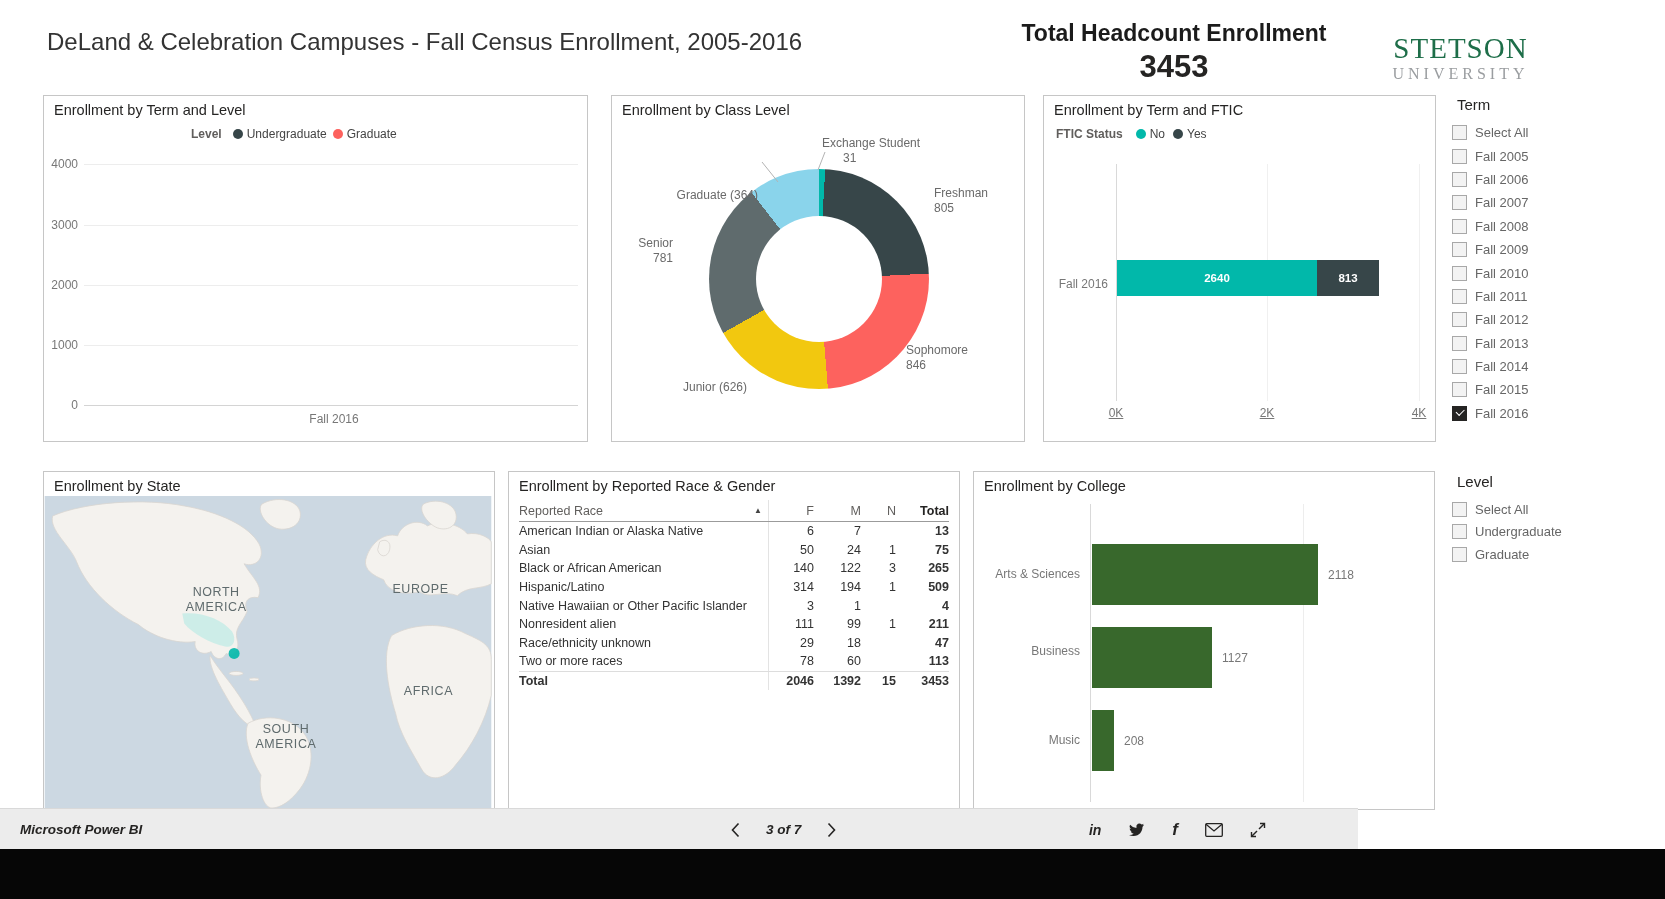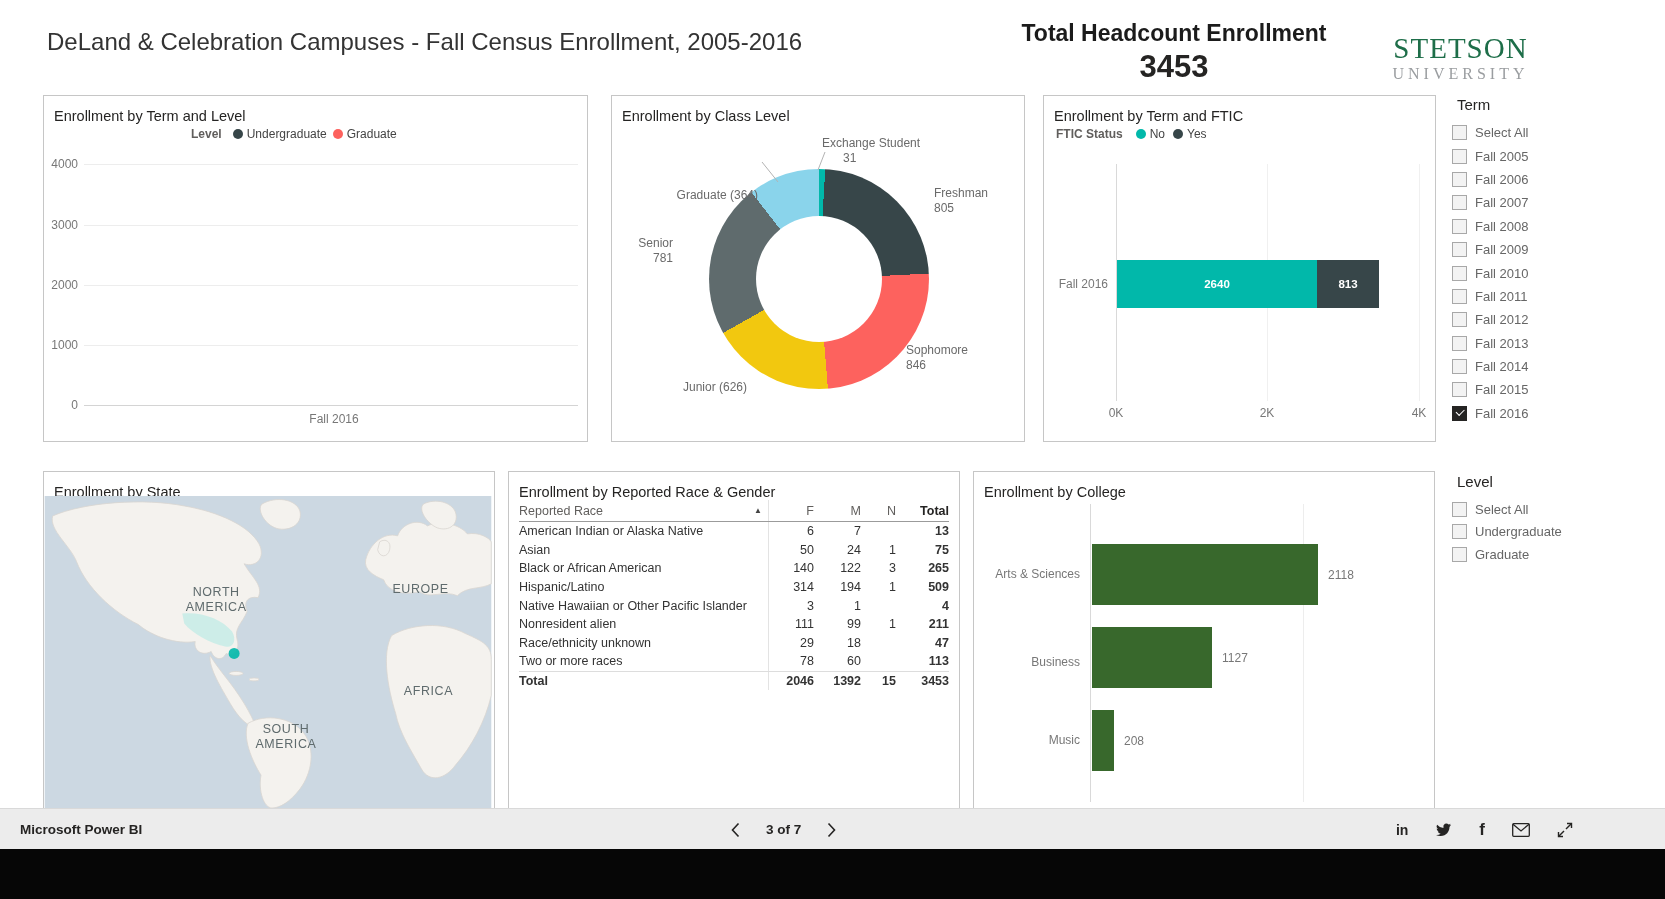--- a/index.html
+++ b/index.html
@@ -16,21 +16,21 @@
   .logo-2{font-size:16px;color:#9a9da0;letter-spacing:4px;line-height:1;margin-top:3px;}
 
   
   .panel{position:absolute;background:#fff;border:1px solid #c6c6c6;}
   #p-term{left:43px;top:95px;width:543px;height:345px;}
   #p-class{left:611px;top:95px;width:412px;height:345px;}
   #p-ftic{left:1043px;top:95px;width:391px;height:345px;}
   #p-map{left:43px;top:471px;width:450px;height:337px;}
   #p-table{left:508px;top:471px;width:450px;height:337px;}
   #p-college{left:973px;top:471px;width:460px;height:337px;}
-  .panel-title{position:absolute;left:10px;top:12px;font-size:14.5px;color:#252423;white-space:nowrap;}
+  .panel-title{position:absolute;left:10px;top:6px;font-size:14.5px;color:#252423;white-space:nowrap;}
 
   
   .tl-legend{position:absolute;left:147px;top:31px;display:flex;align-items:center;gap:6px;font-size:12px;color:#444;}
   .legend-title{font-weight:700;color:#605e5c;margin-right:5px;}
   .legend-item{display:flex;align-items:center;gap:4px;}
   .dot{width:10px;height:10px;border-radius:50%;display:inline-block;}
   .ytick{position:absolute;left:4px;width:30px;text-align:right;font-size:12px;color:#777;height:14px;line-height:14px;}
   .gridline{position:absolute;left:40px;right:9px;height:1px;background:#ededed;}
   .gridline.zero{background:#d4d4d4;}
   .col-stack{position:absolute;left:240px;width:100px;bottom:36px;}
@@ -48,24 +48,24 @@
   #co-exch .val{margin-left:21px;}
   #co-fresh{left:322px;top:78px;margin-top:12px;}
   #co-soph{left:294px;top:247px;}
   #co-junior{left:37px;top:284px;width:98px;text-align:right;}
   #co-senior{left:0;top:140px;width:61px;text-align:right;}
 
   
   .ftic-legend{position:absolute;left:12px;top:31px;display:flex;align-items:center;gap:8px;font-size:12px;color:#444;}
   .ftic-axis{position:absolute;left:72px;top:68px;height:237px;width:1px;background:#d9d9d9;}
   .ftic-grid{position:absolute;top:68px;height:237px;width:1px;background:#f0f0f0;}
-  .ftic-bar{position:absolute;left:73px;top:164px;height:48px;display:flex;border-radius:18px;}
+  .ftic-bar{position:absolute;left:73px;top:164px;height:36px;display:flex;border-radius:18px;}
   .ftic-seg{display:flex;align-items:center;justify-content:center;color:#fff;font-size:11.5px;font-weight:700;}
   .ftic-cat{position:absolute;left:0;top:181px;width:64px;text-align:right;font-size:12px;color:#777;}
-  .xtick{position:absolute;top:310px;width:40px;text-align:center;font-size:12px;color:#777;}
+  .xtick{position:absolute;top:310px;width:40px;text-align:center;font-size:12px;color:#777;text-decoration:underline;}
 
   
   .map-svg{position:absolute;left:0;top:24px;}
   .map-label{font-size:12.5px;fill:#5f6b6d;letter-spacing:.6px;text-anchor:middle;
              font-family:"Liberation Sans",sans-serif;}
 
   
   .race-table{position:absolute;left:10px;top:28px;width:430px;font-size:12.5px;color:#333;}
   .thead,.tr{display:grid;grid-template-columns:250px 45px 47px 35px 53px;align-items:center;}
   .thead{height:21px;border-bottom:1px solid #9b9b9b;}
@@ -96,21 +96,21 @@
   .slicer-item{display:flex;align-items:center;height:23.4px;cursor:pointer;}
   #slicer-level .slicer-item{height:22.5px;}
   .cb{width:13px;height:13px;border:1px solid #a8a8a8;background:#f3f3f3;margin:0 8px 0 2px;
       position:relative;flex:none;box-sizing:content-box;}
   .cb.checked{background:#252423;border-color:#252423;}
   .check{position:absolute;left:2.5px;top:2.5px;width:7px;height:3.5px;
          border-left:1.8px solid #fff;border-bottom:1.8px solid #fff;transform:rotate(-45deg);}
   .slicer-label{font-size:13px;color:#666;}
 
   
-  .footer{position:absolute;left:0;top:808px;width:1665px;height:41px;background:#ececec;border-top:1px solid #d9d9d9;box-sizing:border-box;}
+  .footer{position:absolute;left:0;top:808px;width:1358px;height:41px;background:#ececec;border-top:1px solid #d9d9d9;box-sizing:border-box;font-style:italic;}
   .footer-brand{position:absolute;left:20px;top:0;height:41px;display:flex;align-items:center;
                 font-size:13.5px;font-weight:700;color:#252423;}
   .pager{position:absolute;left:731px;top:0;height:41px;display:flex;align-items:center;gap:26px;}
   .pager-label{font-size:13.5px;font-weight:700;color:#252423;}
   .pager-btn{display:flex;align-items:center;cursor:pointer;}
   .footer-icons{position:absolute;right:92px;top:0;height:41px;display:flex;align-items:center;gap:27px;}
   .ficon{display:flex;align-items:center;justify-content:center;cursor:pointer;color:#252423;}
   .ficon.txt{font-weight:700;font-size:14px;}
   .black-band{position:absolute;left:0;top:849px;width:1665px;height:50px;background:#060606;}
 </style>
@@ -381,21 +381,21 @@
   </div>
 
   <div class="panel" id="p-college">
     <div class="panel-title">Enrollment by College</div>
     <div class="college-axis"></div>
     <div class="college-grid"></div>
     <div>
         <div class="cbar-cat" style="top: 95px;">Arts &amp; Sciences</div>
         <div class="cbar" style="top: 72px; width: 226px; background: rgb(56, 104, 44);"></div>
         <div class="cbar-val" style="top: 96px; left: 354px;">2118</div>
-        <div class="cbar-cat" style="top: 183px;">Business</div>
+        <div class="cbar-cat" style="top: 172px;">Business</div>
         <div class="cbar" style="top: 155px; width: 120px; background: rgb(56, 104, 44);"></div>
         <div class="cbar-val" style="top: 179px; left: 248px;">1127</div>
         <div class="cbar-cat" style="top: 261px;">Music</div>
         <div class="cbar" style="top: 238px; width: 22px; background: rgb(56, 104, 44);"></div>
         <div class="cbar-val" style="top: 262px; left: 150px;">208</div>
       </div>
   </div>
 
   <div class="slicer" id="slicer-level">
     <div class="slicer-title">Level</div>

